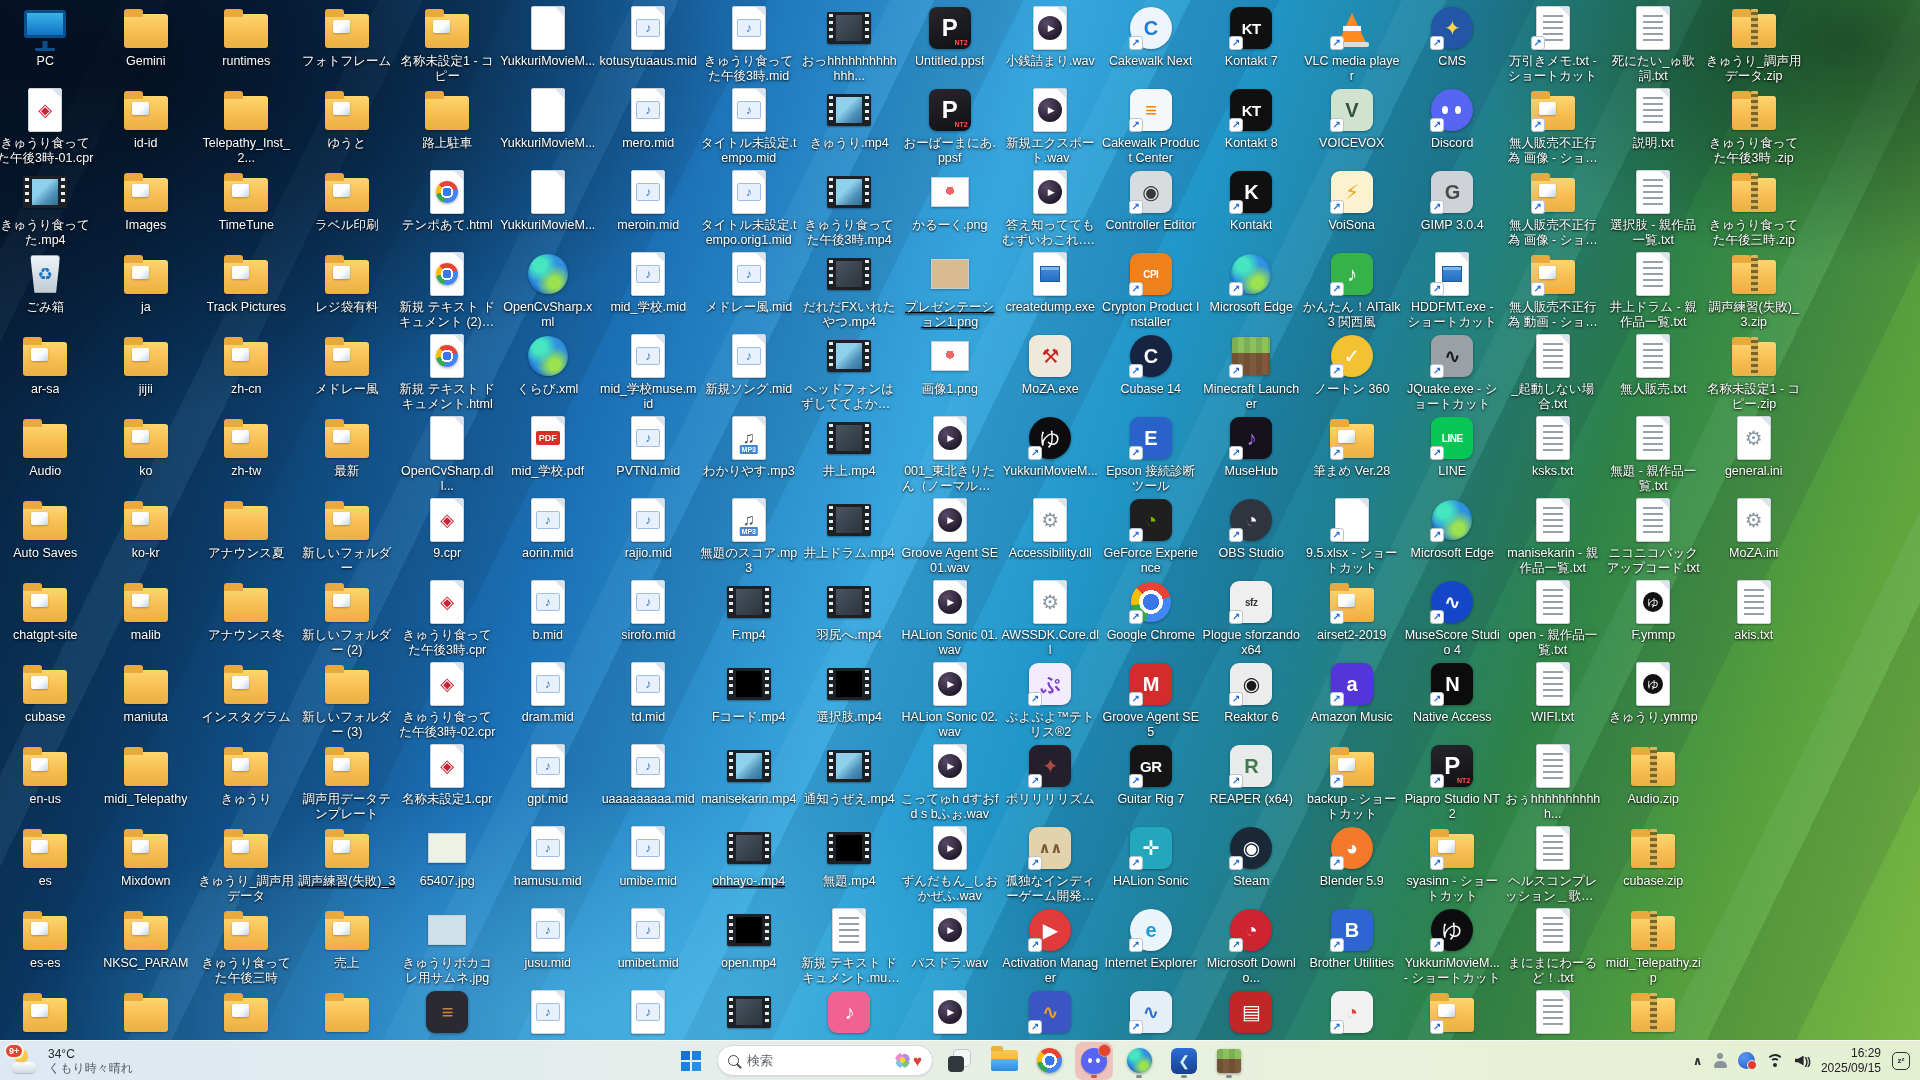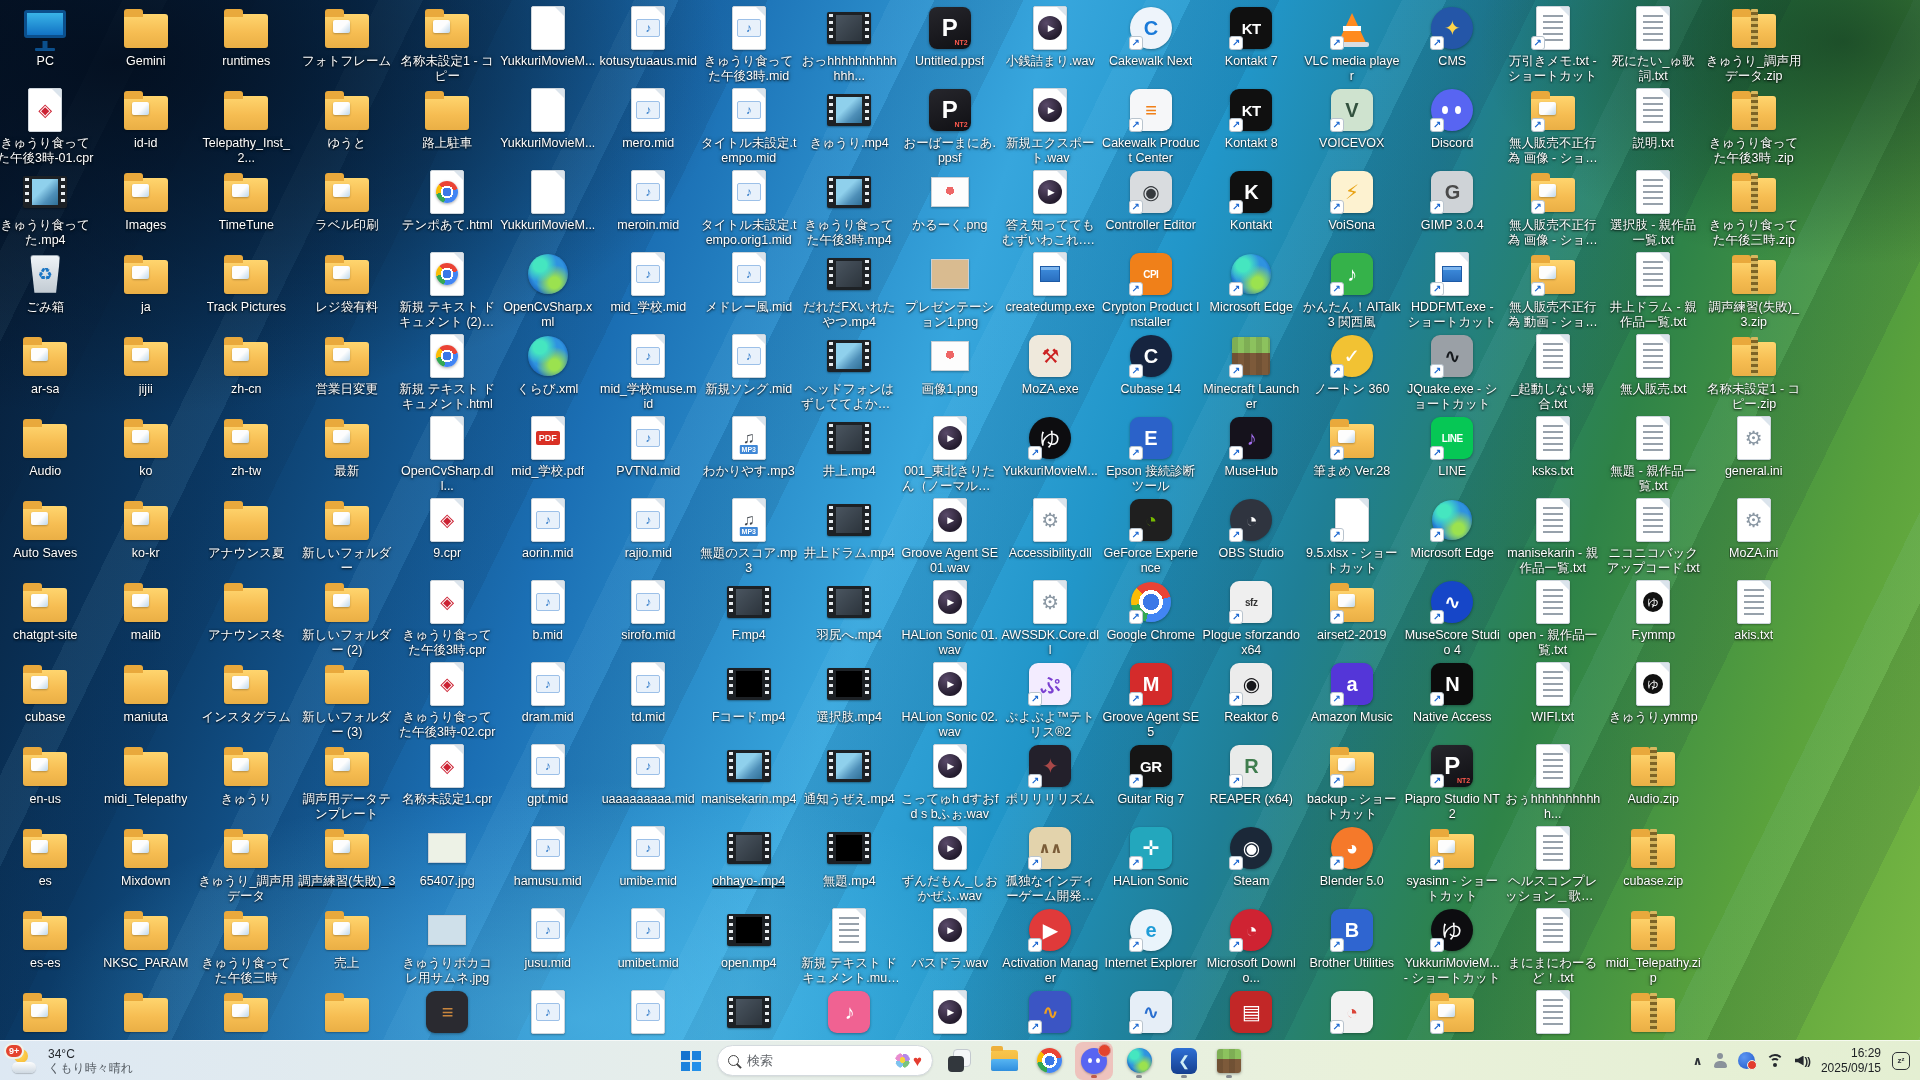--- a/index.html
+++ b/index.html
@@ -567,21 +567,21 @@
         <div class="lbl">メドレー風.mid</div>
       </div>
       <div class="icell" style="grid-area: 4 / 9;">
         <div class="iwrap">
           <span class="film">
             <i class="scr d"></i>
           </span>
         </div>
         <div class="lbl">だれだFXいれたやつ.mp4</div>
       </div>
-      <div class="icell" style="grid-area: 4 / 10;">
+      <div class="icell" style="grid-area: 4 / 10; text-decoration: underline;">
         <div class="iwrap">
           <span class="thumb" style="background:#d9bb90"></span>
         </div>
         <div class="lbl">プレゼンテーション1.png</div>
       </div>
       <div class="icell" style="grid-area: 4 / 11;">
         <div class="iwrap">
           <span class="i-page">
             <span class="exew"></span>
           </span>
@@ -654,21 +654,21 @@
       <div class="icell" style="grid-area: 5 / 3;">
         <div class="iwrap">
           <span class="i-folder m"></span>
         </div>
         <div class="lbl">zh-cn</div>
       </div>
       <div class="icell" style="grid-area: 5 / 4;">
         <div class="iwrap">
           <span class="i-folder m"></span>
         </div>
-        <div class="lbl">営業日変更</div>
+        <div class="lbl">メドレー風</div>
       </div>
       <div class="icell" style="grid-area: 5 / 5;">
         <div class="iwrap">
           <span class="i-page">
             <span class="chromeball small"></span>
           </span>
         </div>
         <div class="lbl">新規 テキスト ドキュメント.html</div>
       </div>
       <div class="icell" style="grid-area: 5 / 6;">
@@ -1493,21 +1493,21 @@
           <span class="i-app" style="background:#1b2838;color:#ffffff;border-radius:50%;font-size:20px">◉</span>
           <i class="scarrow">↗</i>
         </div>
         <div class="lbl">Steam</div>
       </div>
       <div class="icell" style="grid-area: 11 / 14;">
         <div class="iwrap">
           <span class="i-app" style="background:#f5792a;color:#ffffff;border-radius:50%;font-size:20px">◕</span>
           <i class="scarrow">↗</i>
         </div>
-        <div class="lbl">Blender 5.0</div>
+        <div class="lbl">Blender 5.9</div>
       </div>
       <div class="icell" style="grid-area: 11 / 15;">
         <div class="iwrap">
           <span class="i-folder m"></span>
           <i class="scarrow">↗</i>
         </div>
         <div class="lbl">syasinn - ショートカット</div>
       </div>
       <div class="icell" style="grid-area: 11 / 16;">
         <div class="iwrap">

